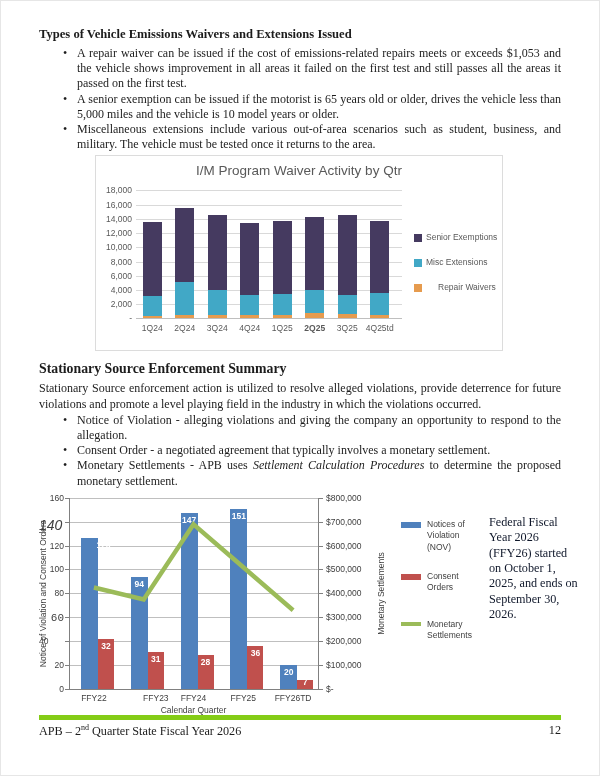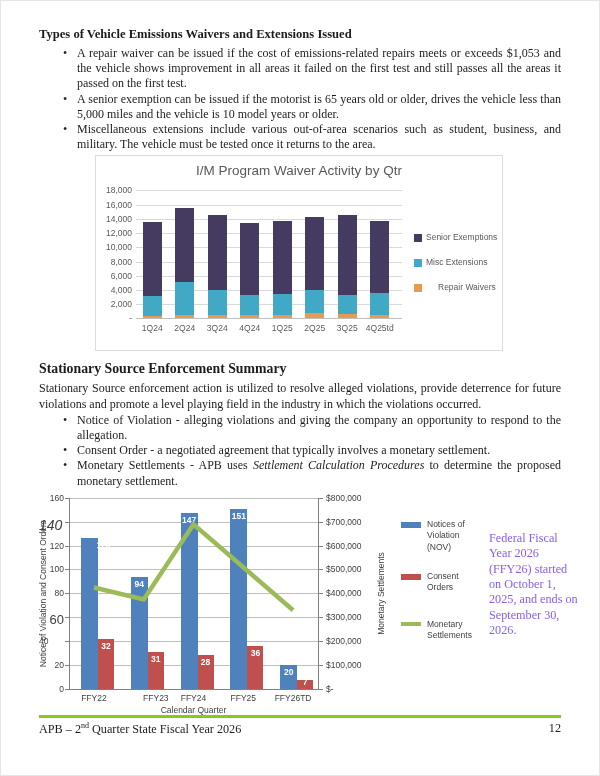--- a/index.html
+++ b/index.html
@@ -29,27 +29,27 @@
     position:absolute; left:0; right:0; top:7px; text-align:center;
     font-size:13.5px; color:#595959;
   }
   
   #chart2row{position:relative; width:524px; height:226px; margin-top:2px;}
   #chart2{
     position:absolute; left:0; top:0; width:524px; height:226px;
     font-family:"Liberation Sans","DejaVu Sans",sans-serif; color:#404040;
   }
   .sidenote{
-    position:absolute; left:450px; top:40px; width:90px;
+    position:absolute; left:450px; top:24px; width:90px;
     font-family:"Liberation Serif","DejaVu Serif",serif;
-    font-size:12.2px; line-height:15.4px; color:#8b5cf6;
+    font-size:12.2px; line-height:15.4px; color:#0f172a;
   }
   .footer{
     position:absolute; left:38px; right:38px; top:714px;
-    border-top:3px solid #84cc16; padding-top:3px;
+    border-top:5px solid #84cc16; padding-top:3px;
     display:flex; justify-content:space-between;
     font-size:12.2px;
   }
   .footer sup{font-size:8px;}
   .abs{position:absolute;}
 </style>
 </head>
 <body>
 
 <div class="page">
@@ -99,21 +99,21 @@
       <div class="abs" style="left: 144.25px; width: 19px; top: 138.178px; height: 19.9111px; background: rgb(65, 168, 198);"></div>
       <div class="abs" style="left: 144.25px; width: 19px; top: 66.7111px; height: 71.4667px; background: rgb(69, 58, 96);"></div>
       <div class="abs" style="left: 133.75px; width: 40px; top: 167px; text-align: center; font-size: 8.5px; color: rgb(89, 89, 89);">4Q24</div>
       <div class="abs" style="left: 176.75px; width: 19px; top: 158.8px; height: 3.2px; background: rgb(230, 155, 78);"></div>
       <div class="abs" style="left: 176.75px; width: 19px; top: 137.467px; height: 21.3333px; background: rgb(65, 168, 198);"></div>
       <div class="abs" style="left: 176.75px; width: 19px; top: 64.5778px; height: 72.8889px; background: rgb(69, 58, 96);"></div>
       <div class="abs" style="left: 166.25px; width: 40px; top: 167px; text-align: center; font-size: 8.5px; color: rgb(89, 89, 89);">1Q25</div>
       <div class="abs" style="left: 209.25px; width: 19px; top: 156.667px; height: 5.33333px; background: rgb(230, 155, 78);"></div>
       <div class="abs" style="left: 209.25px; width: 19px; top: 133.911px; height: 22.7556px; background: rgb(65, 168, 198);"></div>
       <div class="abs" style="left: 209.25px; width: 19px; top: 61.0222px; height: 72.8889px; background: rgb(69, 58, 96);"></div>
-      <div class="abs" style="left: 198.75px; width: 40px; top: 167px; text-align: center; font-size: 8.5px; color: rgb(89, 89, 89);">2Q25</div>
+      <div class="abs" style="left: 198.75px; width: 40px; top: 167px; text-align: center; font-size: 8.5px; color: rgb(89, 89, 89); font-weight: bold;">2Q25</div>
       <div class="abs" style="left: 241.75px; width: 19px; top: 157.733px; height: 4.26667px; background: rgb(230, 155, 78);"></div>
       <div class="abs" style="left: 241.75px; width: 19px; top: 138.889px; height: 18.8444px; background: rgb(65, 168, 198);"></div>
       <div class="abs" style="left: 241.75px; width: 19px; top: 58.1778px; height: 80.7111px; background: rgb(69, 58, 96);"></div>
       <div class="abs" style="left: 231.25px; width: 40px; top: 167px; text-align: center; font-size: 8.5px; color: rgb(89, 89, 89);">3Q25</div>
       <div class="abs" style="left: 274.25px; width: 19px; top: 158.089px; height: 3.91111px; background: rgb(230, 155, 78);"></div>
       <div class="abs" style="left: 274.25px; width: 19px; top: 136.756px; height: 21.3333px; background: rgb(65, 168, 198);"></div>
       <div class="abs" style="left: 274.25px; width: 19px; top: 64.5778px; height: 72.1778px; background: rgb(69, 58, 96);"></div>
       <div class="abs" style="left: 263.75px; width: 40px; top: 167px; text-align: center; font-size: 8.5px; color: rgb(89, 89, 89);">4Q25td</div>
       <div class="abs" style="left: 318px; top: 78px; width: 8px; height: 8px; background: rgb(69, 58, 96);"></div>
       <div class="abs" style="left: 330px; top: 76px; font-size: 8.5px; color: rgb(89, 89, 89); white-space: nowrap;">Senior Exemptions</div>
@@ -141,21 +141,21 @@
         <div class="abs" style="left: 0px; width: 25px; top: 169.125px; text-align: right; font-size: 8.5px;">20</div>
         <div class="abs" style="left: 26px; width: 4px; top: 174.125px; height: 1px; background: rgb(128, 128, 128);"></div>
         <div class="abs" style="left: 287px; width: 52px; top: 169.125px; text-align: left; font-size: 8.5px;">$100,000</div>
         <div class="abs" style="left: 280px; width: 4px; top: 174.125px; height: 1px; background: rgb(128, 128, 128);"></div>
         <div class="abs" style="left: 30px; width: 249px; top: 150.25px; height: 1px; background: rgb(191, 191, 191);"></div>
         <div class="abs" style="left: 0px; width: 25px; top: 145.25px; text-align: left; font-size: 8.5px;">40</div>
         <div class="abs" style="left: 26px; width: 4px; top: 150.25px; height: 1px; background: rgb(128, 128, 128);"></div>
         <div class="abs" style="left: 287px; width: 52px; top: 145.25px; text-align: left; font-size: 8.5px;">$200,000</div>
         <div class="abs" style="left: 280px; width: 4px; top: 150.25px; height: 1px; background: rgb(128, 128, 128);"></div>
         <div class="abs" style="left: 30px; width: 249px; top: 126.375px; height: 1px; background: rgb(191, 191, 191);"></div>
-        <div class="abs" style="left: 0px; width: 25px; top: 121.375px; text-align: right; font-size: 13px;">60</div>
+        <div class="abs" style="left: 0px; width: 25px; top: 121.375px; text-align: right; font-size: 11px; font-family: Liberation Mono, monospace;">60</div>
         <div class="abs" style="left: 26px; width: 4px; top: 126.375px; height: 1px; background: rgb(128, 128, 128);"></div>
         <div class="abs" style="left: 287px; width: 52px; top: 121.375px; text-align: left; font-size: 8.5px;">$300,000</div>
         <div class="abs" style="left: 280px; width: 4px; top: 126.375px; height: 1px; background: rgb(128, 128, 128);"></div>
         <div class="abs" style="left: 30px; width: 249px; top: 102.5px; height: 1px; background: rgb(191, 191, 191);"></div>
         <div class="abs" style="left: 0px; width: 25px; top: 97.5px; text-align: right; font-size: 8.5px;">80</div>
         <div class="abs" style="left: 26px; width: 4px; top: 102.5px; height: 1px; background: rgb(128, 128, 128);"></div>
         <div class="abs" style="left: 287px; width: 52px; top: 97.5px; text-align: left; font-size: 8.5px;">$400,000</div>
         <div class="abs" style="left: 280px; width: 4px; top: 102.5px; height: 1px; background: rgb(128, 128, 128);"></div>
         <div class="abs" style="left: 30px; width: 249px; top: 78.625px; height: 1px; background: rgb(191, 191, 191);"></div>
         <div class="abs" style="left: 0px; width: 25px; top: 73.625px; text-align: right; font-size: 8.5px;">100</div>

